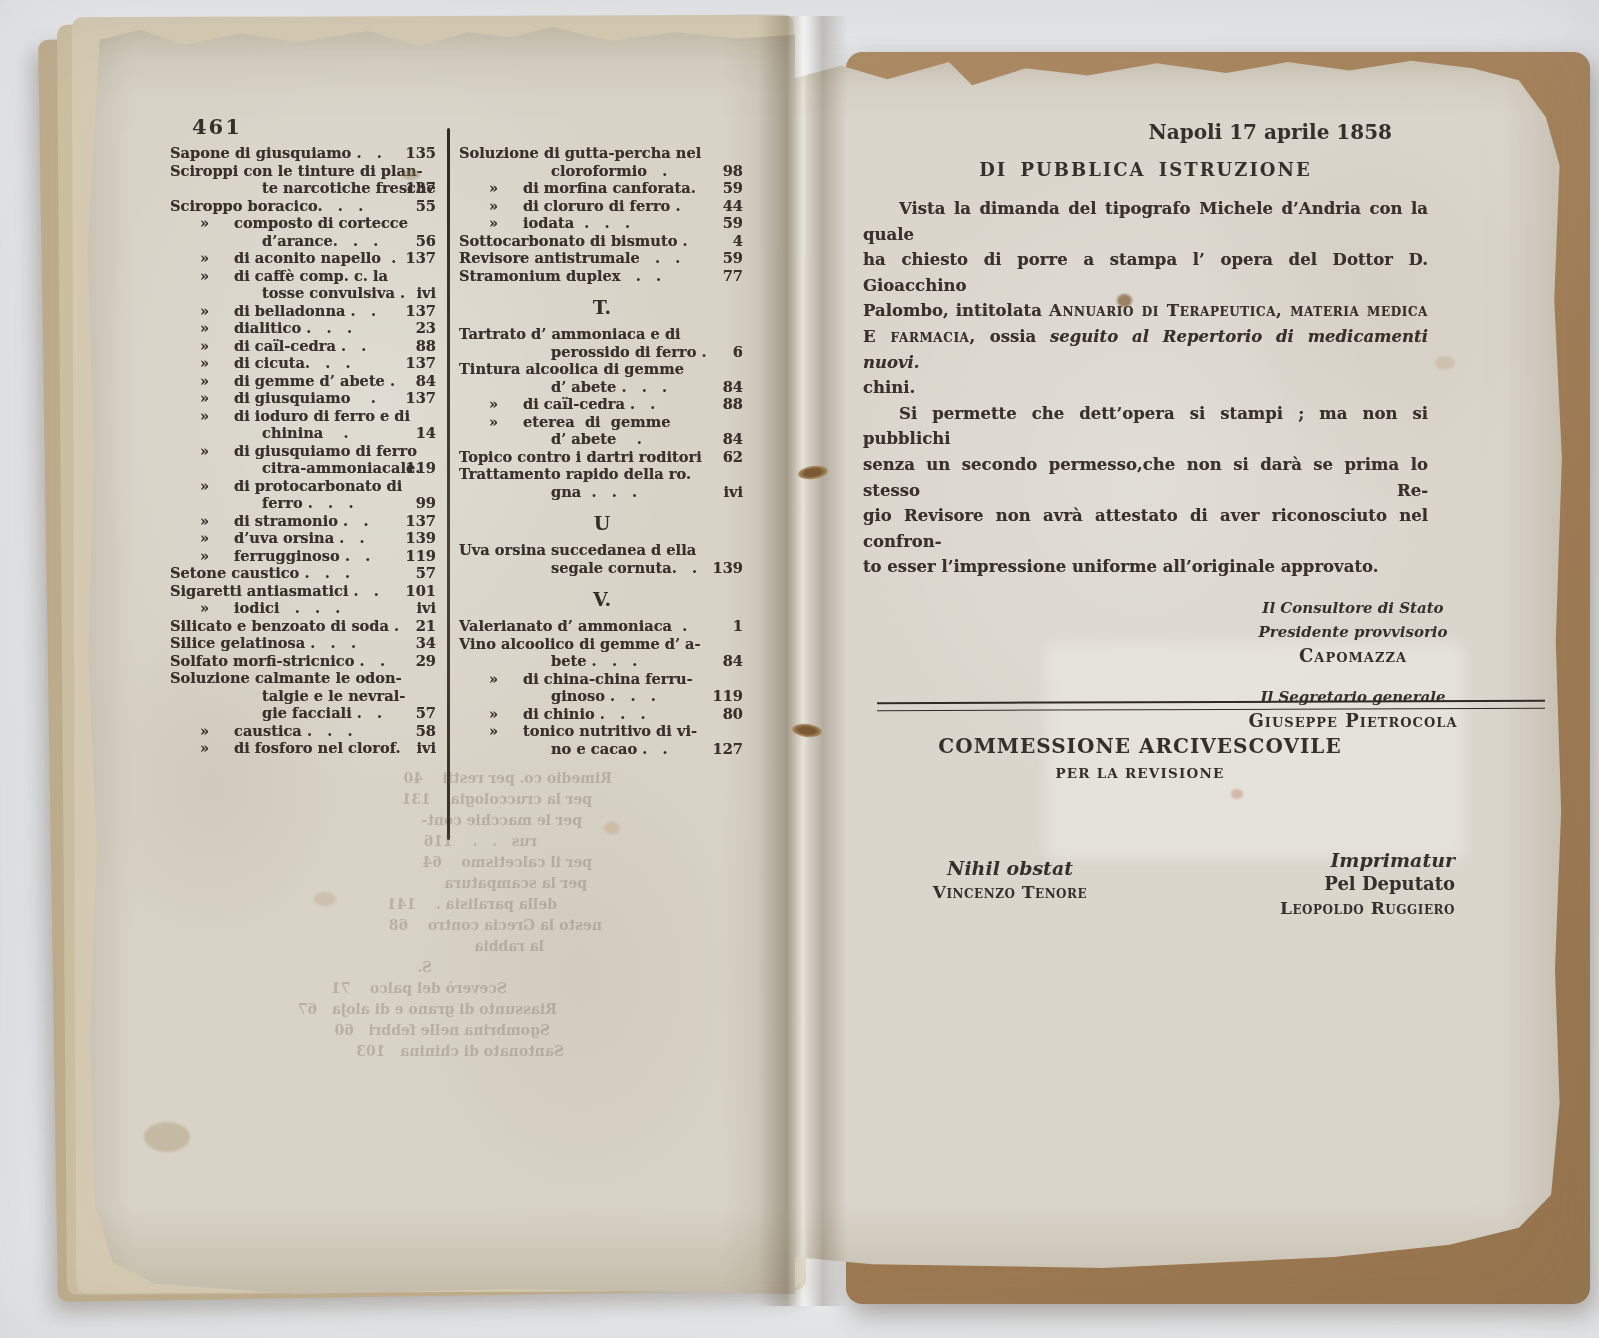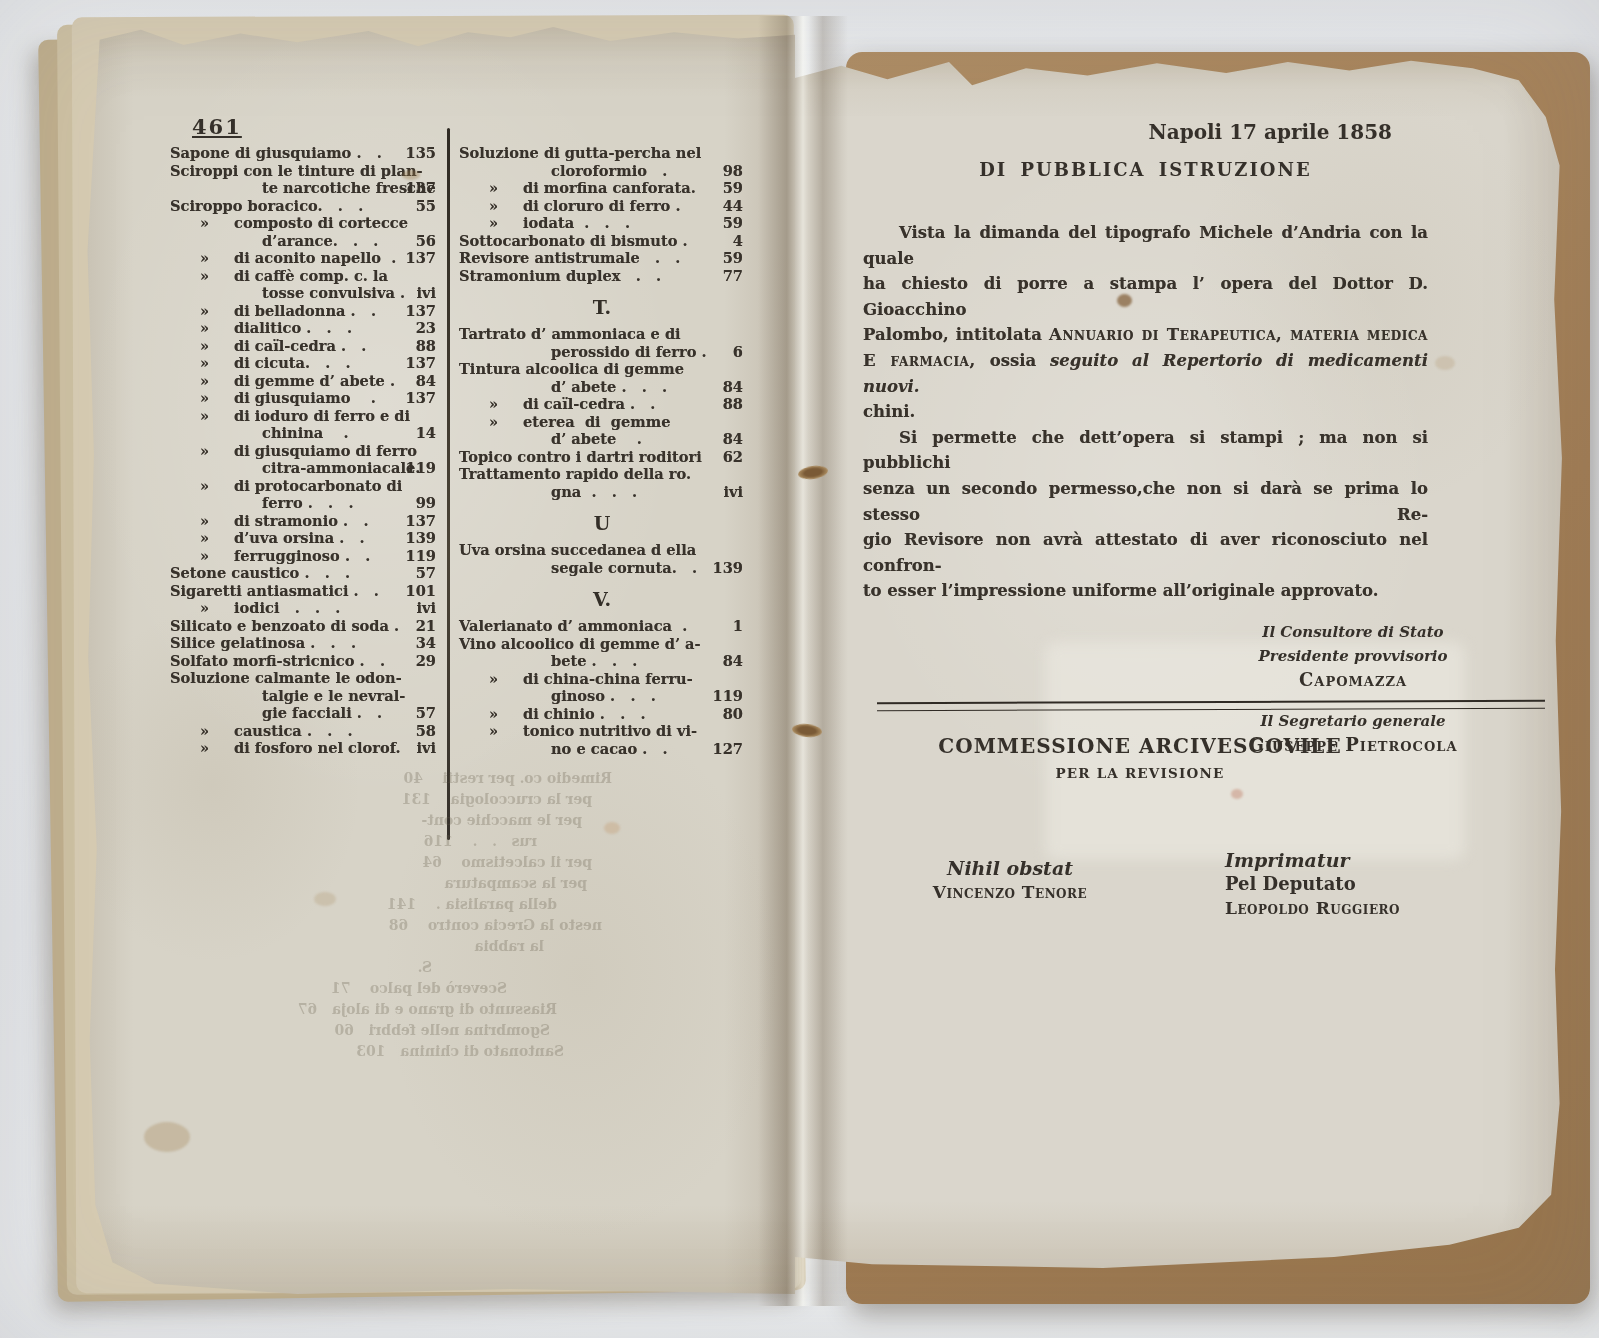--- a/index.html
+++ b/index.html
@@ -43,21 +43,21 @@
 
   
   .gutterShade{position:absolute;left:758px;top:16px;width:90px;height:1290px;z-index:5;pointer-events:none;
     background:linear-gradient(to right, rgba(90,75,55,0) 0%, rgba(90,75,55,0.30) 32%, rgba(255,255,248,0.55) 50%, rgba(255,255,248,0.20) 56%, rgba(95,80,60,0.26) 72%, rgba(95,80,60,0) 100%);}
   .stitch{position:absolute;z-index:6;width:30px;height:13px;border-radius:50%;filter:blur(0.4px);
     background:radial-gradient(ellipse at center,#7a5a36 0 40%, #a98a5e 68%, transparent 75%);}
   .st1{left:798px;top:466px;transform:rotate(-8deg);}
   .st2{left:792px;top:724px;transform:rotate(6deg);}
 
   
-  .folio{position:absolute;left:108px;top:92px;font-size:21px;font-weight:700;letter-spacing:2px;text-decoration:underline;}
+  .folio{position:absolute;left:108px;top:92px;font-size:21px;font-weight:700;letter-spacing:2px;}
   .index{position:absolute;left:86px;top:122px;width:575px;display:flex;align-items:flex-start;}
   .coll{width:268px;}
   .vrule{width:3px;height:712px;margin:-16px 9px 0 9px;background:linear-gradient(#2f2a23,#4a4336 60%,#35302a);border-radius:2px;}
   .colr{width:286px;}
   .ln{position:relative;min-height:17.5px;line-height:17.5px;font-size:14.6px;font-weight:700;color:#38322b;white-space:pre;text-shadow:0 0 .4px rgba(50,45,38,.55);}
   .ln.s-b{padding-left:64px;}
   .ln.s-c{padding-left:92px;}
   .mk{position:absolute;left:30px;top:0;}
   .num{position:absolute;right:2px;top:0;}
   .hd{text-align:center;font-size:19px;font-weight:700;padding:12px 0 7px;color:#332e27;}
@@ -67,38 +67,38 @@
     opacity:.48;filter:blur(0.7px);color:rgba(100,92,74,0.60);
     font-size:14px;font-weight:700;line-height:21px;white-space:pre;}
   .gl{height:21px;}
 
   
   .content{position:absolute;left:68px;top:0;width:565px;}
   .date{margin-top:64px;text-align:right;padding-right:36px;font-size:20px;font-weight:700;}
   .h1{margin-top:26px;text-align:center;font-size:30px;font-weight:700;letter-spacing:5px;word-spacing:22px;color:#2f2a24;}
   .h2{margin-top:15px;text-align:center;font-size:18px;font-weight:700;letter-spacing:2px;word-spacing:5px;}
   .par{margin-top:0;}
-  .par.first{margin-top:40px;}
+  .par.first{margin-top:16px;}
   .pline{font-size:16.5px;font-weight:600;line-height:25.6px;text-align:justify;text-align-last:justify;color:#38322b;text-shadow:0 0 .4px rgba(50,45,38,.5);}
   .pline.ind{text-indent:36px;}
   .pline.last{text-align-last:left;}
   .sc{font-variant:small-caps;letter-spacing:.6px;}
   .it{font-style:italic;}
   .sig{width:320px;margin-left:330px;text-align:center;}
   .sig1{margin-top:16px;}
   .sig2{margin-top:17px;}
   .sigrole{font-style:italic;font-size:15px;font-weight:600;line-height:24px;}
   .signame{font-variant:small-caps;font-size:18px;font-weight:700;letter-spacing:1px;line-height:24px;}
   .dblrule{position:absolute;left:82px;top:645px;width:668px;height:6px;transform:rotate(-0.2deg);
     border-top:2.5px solid #2f2a24;border-bottom:1.2px solid #2f2a24;}
   .comm{position:absolute;left:45px;top:678px;width:600px;text-align:center;}
   .commTitle{font-size:20px;font-weight:700;letter-spacing:1px;}
   .commSub{margin-top:7px;font-size:13.5px;font-weight:700;letter-spacing:1.2px;}
   .commL{position:absolute;left:60px;top:122px;width:220px;text-align:center;}
-  .commR{position:absolute;left:385px;top:114px;width:230px;text-align:left;}
+  .commR{position:absolute;left:385px;top:114px;width:230px;text-align:right;}
   .motto{font-style:italic;font-weight:700;font-size:19px;line-height:24px;}
   .crole{font-size:18px;font-weight:600;line-height:24px;}
   .cname{font-variant:small-caps;font-weight:700;font-size:17px;letter-spacing:.5px;line-height:24px;}
 
   .lightband{position:absolute;left:250px;top:586px;width:420px;height:218px;background:rgba(240,237,229,0.5);border-radius:12px;filter:blur(7px);}
   .spot{position:absolute;border-radius:50%;filter:blur(1px);pointer-events:none;}
 </style>
 </head>
 <body>
 

